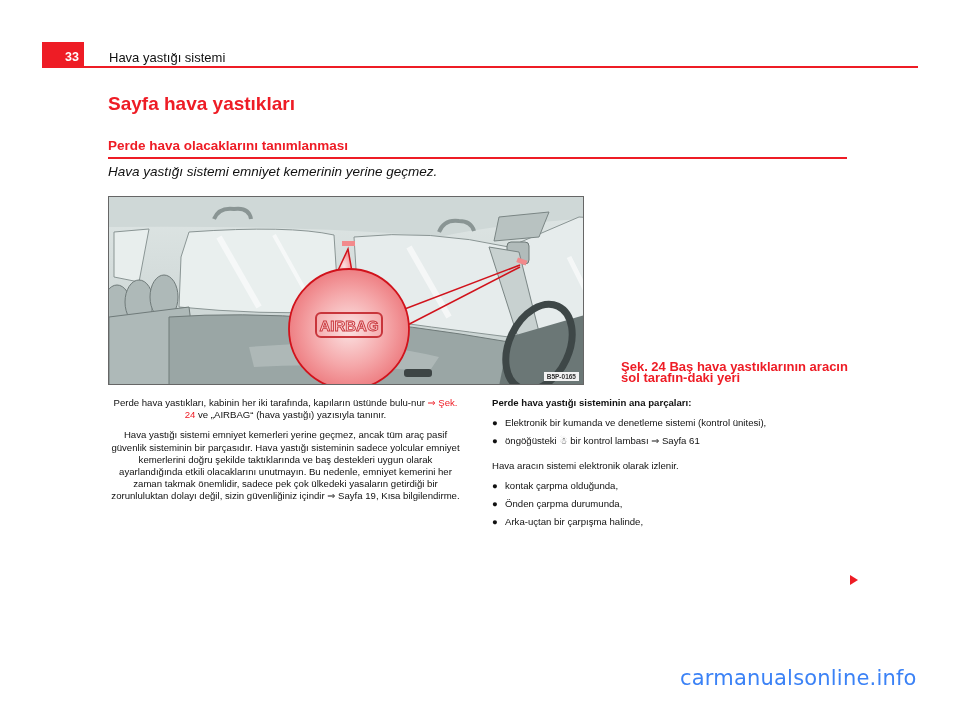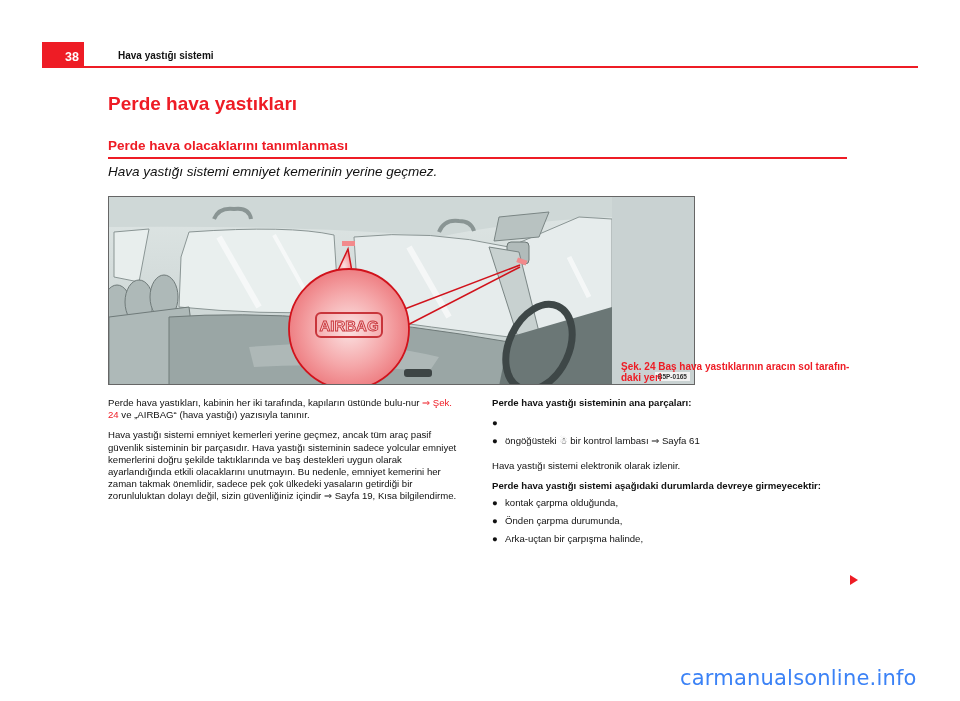--- a/index.html
+++ b/index.html
@@ -2,61 +2,61 @@
 <html><head>
 <meta charset="utf-8">
 <style>
   html, body { margin: 0; padding: 0; background: #ffffff; }
   body { width: 960px; height: 701px; position: relative; overflow: hidden;
          font-family: "Liberation Sans", sans-serif; color: #111; }
   .pn-box { position: absolute; left: 42px; top: 42px; width: 42px; height: 26px; background: #ee1c25; }
   .pn { position: absolute; left: 42px; top: 50px; width: 42px; text-align: right; padding-right: 0;
         color: #fff; font-weight: bold; font-size: 12.5px; box-sizing: border-box; padding-right: 5px; }
   .header-line { position: absolute; left: 42px; top: 66px; width: 876px; height: 2px; background: #ee1c25; }
-  .header-title { position: absolute; left: 118px; top: 50px; font-weight: bold; font-size: 10px; color: #111; }
+  .header-title { position: absolute; left: 109px; top: 50px; font-weight: normal; font-size: 13px; color: #111; }
 
   .h1 { position: absolute; left: 108px; top: 93px; font-size: 19px; font-weight: bold; color: #ee1c25; }
   .h2 { position: absolute; left: 108px; top: 138px; font-size: 13.5px; font-weight: bold; color: #ee1c25; }
   .h2-line { position: absolute; left: 108px; top: 157px; width: 739px; height: 1.5px; background: #ee1c25; }
   .lead { position: absolute; left: 108px; top: 164px; font-size: 13.5px; font-style: italic; color: #111; }
 
-  .figure { position: absolute; left: 108px; top: 196px; width: 587px; height: 189px;
+  .figure { position: absolute; left: 108px; top: 196px; width: 476px; height: 189px;
             border: 1px solid #666; box-sizing: border-box; overflow: hidden; background: #c9d2d2; }
   .figure svg { display: block; }
   .fig-code { position: absolute; right: 4px; bottom: 3px; font-size: 6.5px; font-weight: bold;
               color: #333; background: #f2f2f2; padding: 1px 3px; font-family: "Liberation Sans", sans-serif; }
 
-  .caption { position: absolute; left: 621px; top: 362px; width: 230px; font-size: 10px; font-weight: bold;
+  .caption { position: absolute; left: 621px; top: 362px; width: 230px; font-size: 13px; font-weight: bold;
              color: #ee1c25; line-height: 10.5px; }
 
   .col { position: absolute; font-size: 9.6px; line-height: 12.2px; color: #111; }
-  .col-left { left: 108px; top: 397px; width: 355px; }
+  .col-left { left: 108px; top: 397px; width: 355px; text-align: center; }
   .col-right { left: 492px; top: 397px; width: 360px; }
   .col p { margin: 0 0 8px 0; }
   .col .bold { font-weight: bold; }
   .link-red { color: #ee1c25; }
   .bullet { display: flex; margin: 0 0 6px 0; }
   .bullet .dot { width: 13px; flex: none; }
   .bullet.wrap { display: block; }
   .next-arrow { position: absolute; left: 850px; top: 575px; width: 0; height: 0;
                 border-top: 5px solid transparent; border-bottom: 5px solid transparent;
                 border-left: 8px solid #ee1c25; }
   .watermark { position: absolute; left: 680px; top: 666px; font-size: 21px; color: #3b82f6;
                font-family: "DejaVu Sans", sans-serif; letter-spacing: 0.2px; }
   .icon-inline { display: inline-block; font-size: 9px; color: #444; }
 </style>
 </head>
 <body>
 
 <div class="pn-box"></div>
-<div class="pn">38</div>
+<div class="pn">33</div>
 <div class="header-title">Hava yastığı sistemi</div>
 <div class="header-line"></div>
 
-<div class="h1">Perde hava yastıkları</div>
+<div class="h1">Sayfa hava yastıkları</div>
 <div class="h2">Perde hava olacaklarını tanımlanması</div>
 <div class="h2-line"></div>
 <div class="lead">Hava yastığı sistemi emniyet kemerinin yerine geçmez.</div>
 
 <div class="figure">
   <svg width="503" height="189" viewBox="0 0 503 189">
     <defs>
       <radialGradient id="bubble" cx="50%" cy="50%" r="50%">
         <stop offset="0%" stop-color="#fbe3e3"></stop>
         <stop offset="60%" stop-color="#f5a9ab"></stop>
@@ -125,31 +125,31 @@
   <p>
     <span>Perde hava yastıkları, kabinin her iki tarafında, kapıların üstünde bulu-nur </span><span class="link-red">⇒ Şek. 24</span><span> ve „AIRBAG“ (hava yastığı) yazısıyla tanınır.</span>
   </p>
   <p>Hava yastığı sistemi emniyet kemerleri yerine geçmez, ancak tüm araç pasif güvenlik sisteminin bir parçasıdır. Hava yastığı sisteminin sadece yolcular emniyet kemerlerini doğru şekilde taktıklarında ve baş destekleri uygun olarak ayarlandığında etkili olacaklarını unutmayın. Bu nedenle, emniyet kemerini her zaman takmak önemlidir, sadece pek çok ülkedeki yasaların getirdiği bir zorunluluktan dolayı değil, sizin güvenliğiniz içindir ⇒ Sayfa 19, Kısa bilgilendirme.</p>
 </div>
 
 <div class="col col-right">
   <p class="bold" style="">Perde hava yastığı sisteminin ana parçaları:</p>
   <div class="bullet">
     <span class="dot">●</span>
+    <span>Elektronik bir kumanda ve denetleme sistemi (kontrol ünitesi),</span>
   </div>
   <div class="bullet" style="margin-bottom:12px">
     <span class="dot">●</span>
     <span>
       <span>öngöğüsteki</span>
       <span class="icon-inline">☃</span>
       <span>bir kontrol lambası ⇒ Sayfa 61</span>
     </span>
   </div>
-  <p>Hava yastığı sistemi elektronik olarak izlenir.</p>
-  <p class="bold" style="margin-bottom:5px">Perde hava yastığı sistemi aşağıdaki durumlarda devreye girmeyecektir:</p>
+  <p>Hava aracın sistemi elektronik olarak izlenir.</p>
   <div class="bullet">
     <span class="dot">●</span>
     <span>kontak çarpma olduğunda,</span>
   </div>
   <div class="bullet">
     <span class="dot">●</span>
     <span>Önden çarpma durumunda,</span>
   </div>
   <div class="bullet">
     <span class="dot">●</span>

